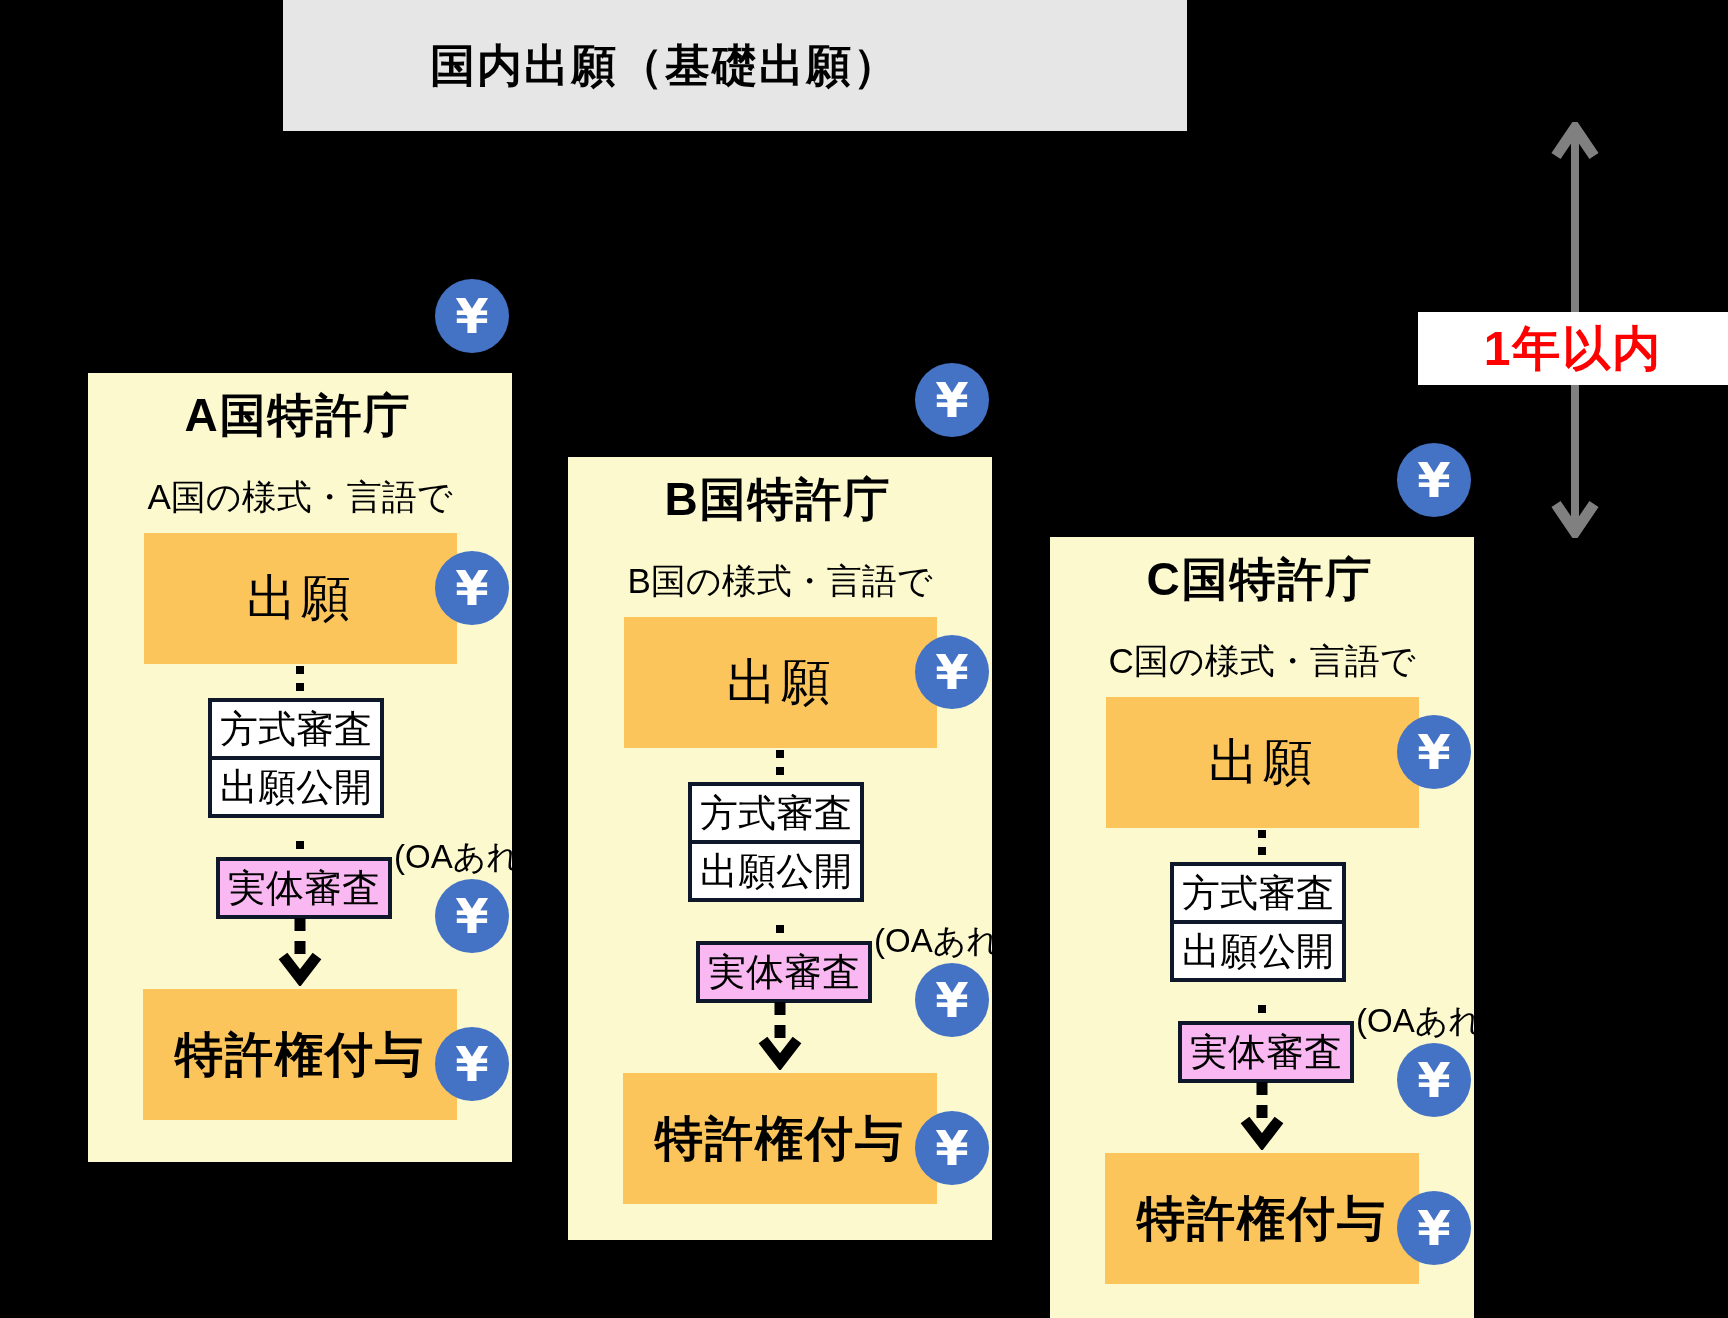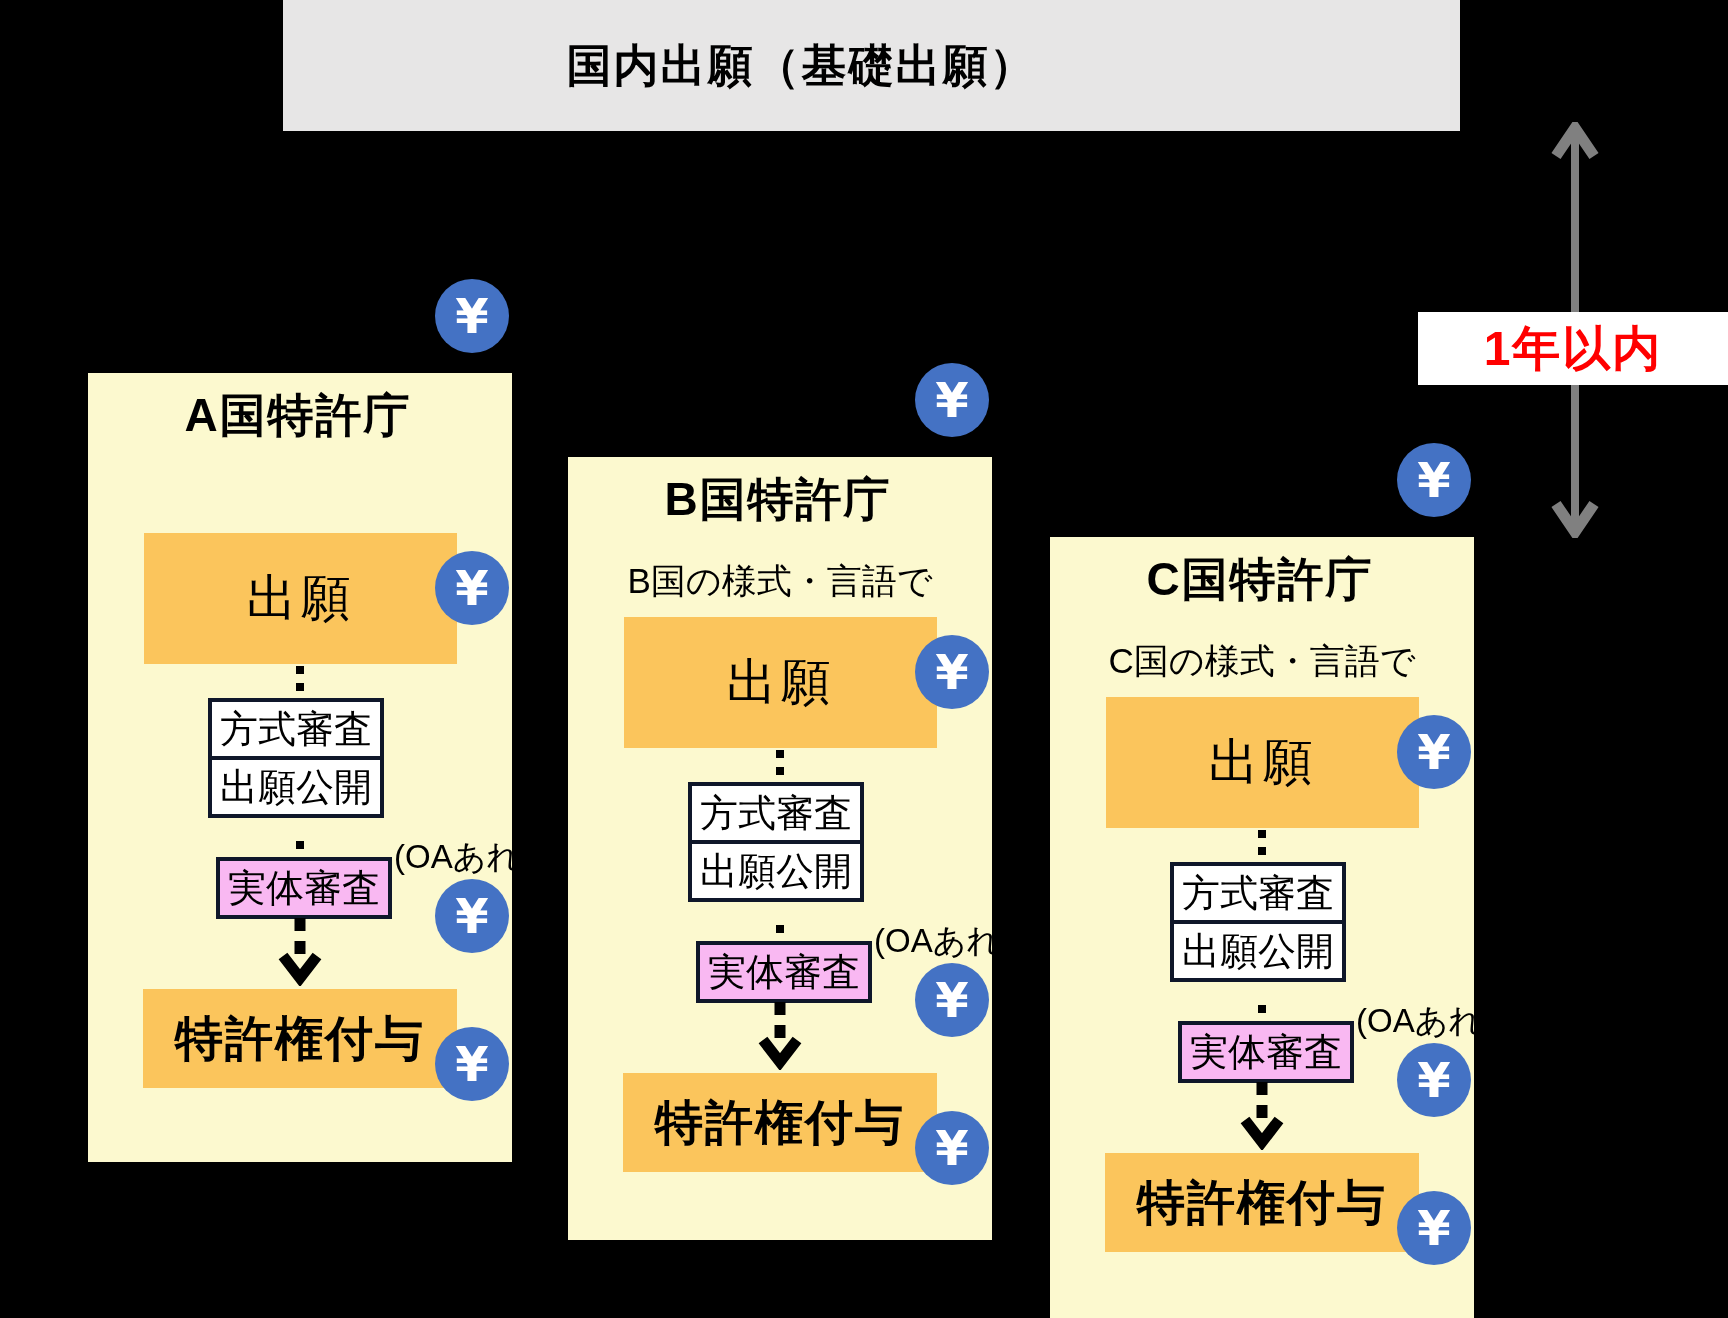--- a/index.html
+++ b/index.html
@@ -5,21 +5,21 @@
   html,body { margin:0; padding:0; }
   body {
     width:1728px; height:1318px; position:relative; overflow:hidden;
     background:#000000;
     font-family:"Liberation Sans","DejaVu Sans",sans-serif;
     color:#000;
   }
 
   
   .banner {
-    position:absolute; left:283px; top:0; width:1177px; height:131px;
+    position:absolute; left:283px; top:0; width:904px; height:131px;
     background:#E7E6E6; display:flex; align-items:center; justify-content:center;
   }
   .banner-title {
     font-size:45px; font-weight:bold; letter-spacing:2px; margin-right:140px;
   }
 
   
   .year-arrow { position:absolute; left:1543px; top:122px; width:64px; height:416px; z-index:1; }
   .period-box {
     position:absolute; left:1418px; top:312px; width:310px; height:73px;
@@ -51,21 +51,21 @@
     font-size:50px; font-weight:normal; letter-spacing:4px;
   }
   .box.step {
     left:120px; width:176px; height:62px; background:#FFFFFF;
     border:4px solid #0f172a; font-size:38px;
   }
   .box.formality   { top:325px; }
   .box.publication { top:383px; }
   .box.substantive { top:484px; background:#F9B8F2;margin-left:8px; }
   .box.grant {
-    left:55px; top:616px; width:314px; height:99px; background:#FBC55C;
+    left:55px; top:616px; width:314px; height:131px; background:#FBC55C;
     font-size:48px; font-weight:bold; letter-spacing:2px;
   }
 
   
   .dots {
     position:absolute; left:208px; width:8px;
     background-image:repeating-linear-gradient(to bottom,#000 0 8px,transparent 8px 17px);
   }
   .dots.d1 { top:293px; height:32px; }
   .dots.d2 { top:390px; height:15px; }
@@ -103,20 +103,21 @@
   <polyline points="13,34 32,6 51,34" fill="none" stroke="#808080" stroke-width="11"></polyline>
   <polyline points="13,382 32,410 51,382" fill="none" stroke="#808080" stroke-width="11"></polyline>
 </svg>
 
 <div class="period-box">
   <span class="period-label">1年以内</span>
 </div>
 
 <div class="panel a">
   <div class="panel-title">A国特許庁</div>
+  <div class="panel-subtitle">A国の様式・言語で</div>
 
   <div class="box application">出願</div>
   <div class="dots d1"></div>
   <div class="box step formality">方式審査</div>
   <div class="dots d2"></div>
   <div class="box step publication">出願公開</div>
   <div class="dots d3"></div>
   <div class="box step substantive">実体審査</div>
   <div class="oa-note">(OAあれ</div>
 

